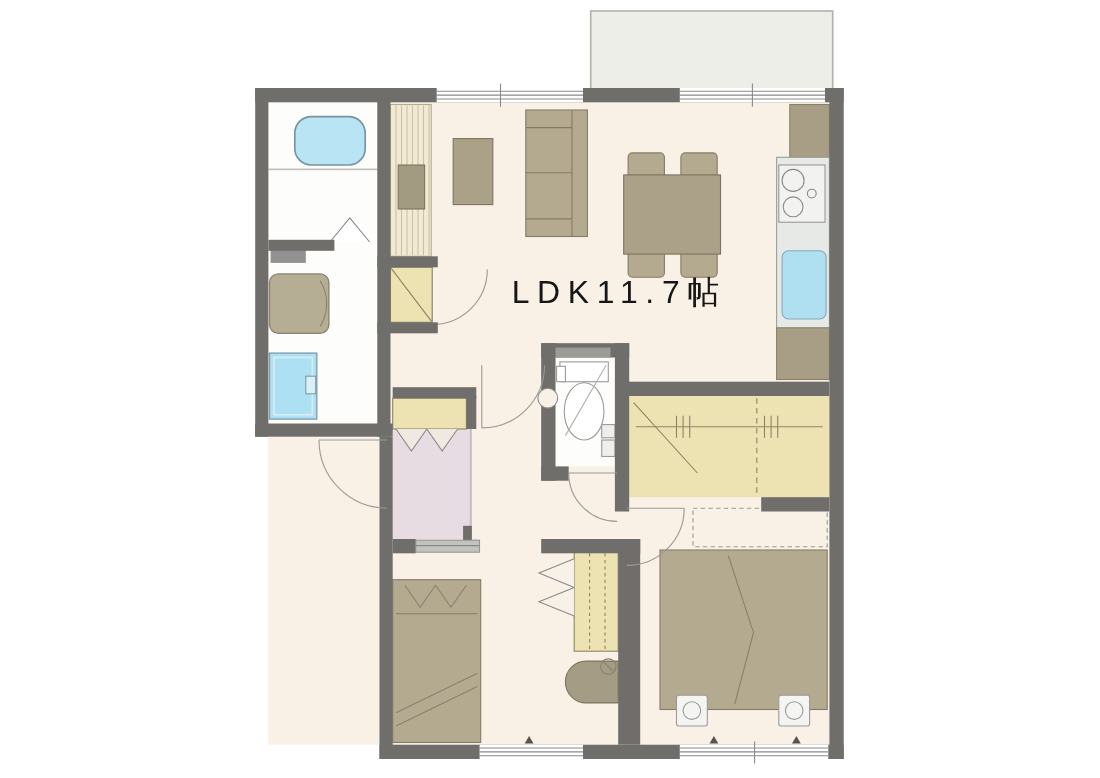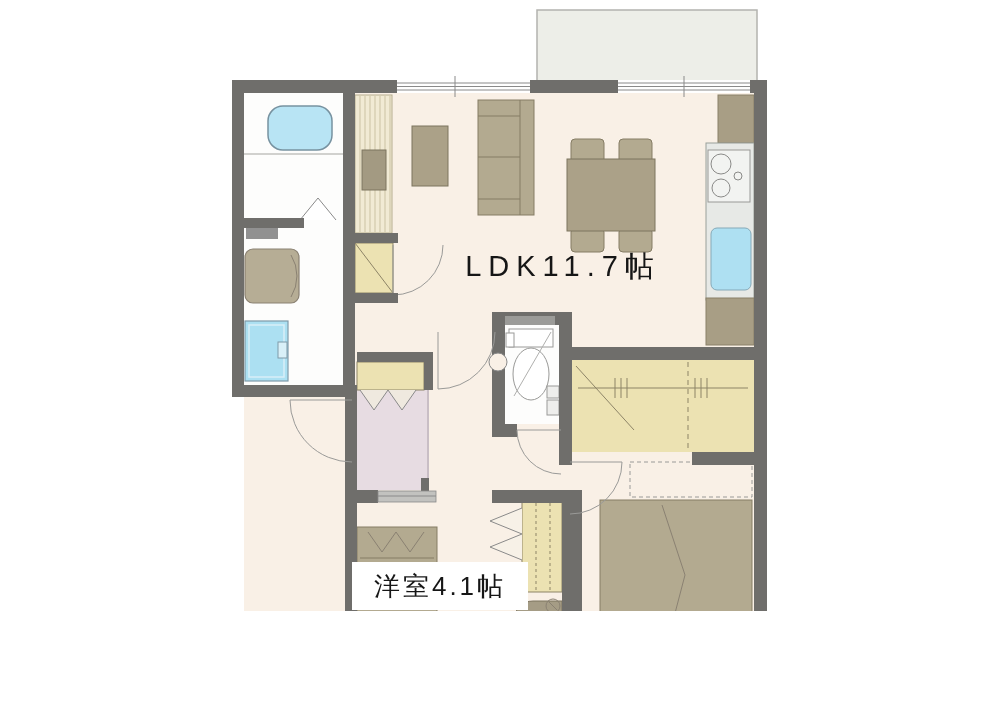--- a/index.html
+++ b/index.html
@@ -1,16 +1,16 @@
 <!DOCTYPE html>
 <html><head>
 <meta charset="utf-8">
 <style>
   html,body{margin:0;padding:0;background:#ffffff;}
-  #stage{position:relative;width:1000px;height:611px;background:#ffffff;overflow:hidden;
+  #stage{position:relative;width:1000px;height:707px;background:#ffffff;overflow:hidden;
          font-family:"Liberation Sans",sans-serif;}
   #plan-svg{position:absolute;left:0;top:0;}
   .room-label{position:absolute;color:#161616;white-space:nowrap;
               font-family:"Liberation Sans",sans-serif;}
   .label-ldk{left:448px;top:246px;width:230px;height:40px;line-height:40px;
              text-align:center;font-size:29px;letter-spacing:7px;}
   .label-box{background:#ffffff;text-align:center;font-size:26px;letter-spacing:3px;}
   .label-room-a{left:352px;top:562px;width:176px;height:48px;line-height:48px;}
   .label-room-b{left:584px;top:556px;width:166px;height:48px;line-height:48px;}
 </style>
@@ -237,14 +237,13 @@
       <path d="M 517 430 A 44 44 0 0 0 561 474"></path>
     </g>
     <g>
       <line x1="570" y1="462" x2="622" y2="462"></line>
       <path d="M 622 462 A 52 52 0 0 1 570 514"></path>
     </g>
   </g>
 </svg>
 
   <div class="room-label label-ldk">LDK11.7帖</div>
-  <div class="room-label label-box label-room-a">洋室4.1帖</div>
 </div>
 
 </body></html>

